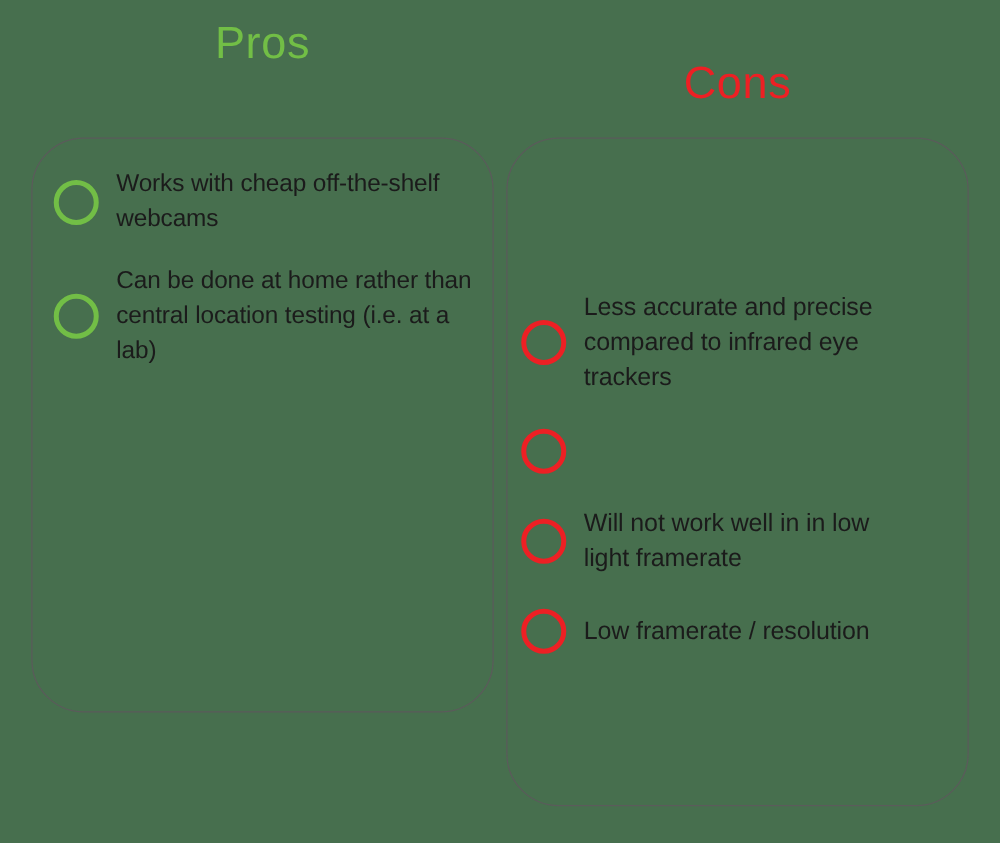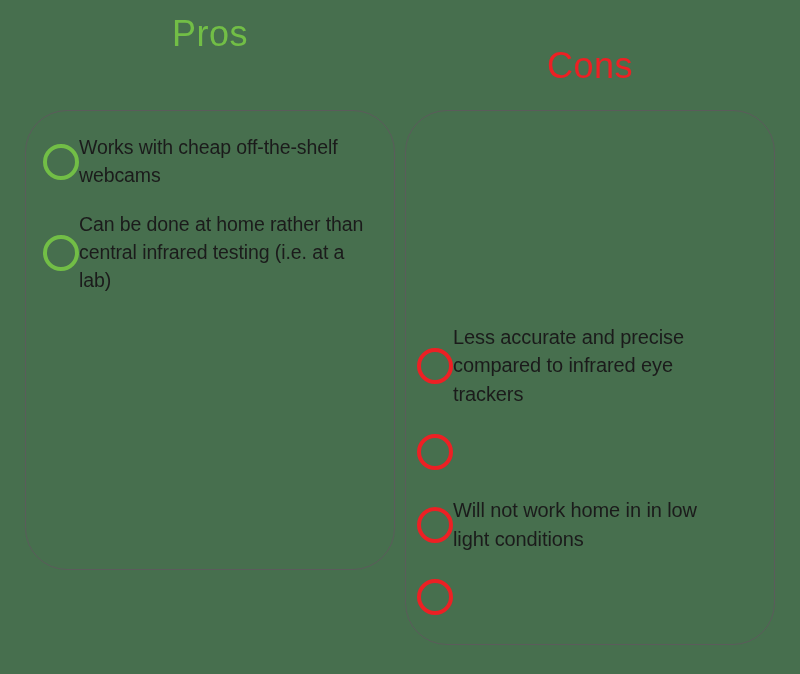--- a/index.html
+++ b/index.html
@@ -80,27 +80,28 @@
     padding: 24px 14px 24px 18px;
     justify-content: flex-start;
     gap: 22px;
   }
   .list-cons {
     left: 405px;
     top: 110px;
     width: 326px;
     height: 535px;
     padding: 30px 10px 30px 12px;
-    justify-content: flex-end;
+    justify-content: center;
     gap: 26px;
   }
 
   .item {
     display: flex;
     align-items: center;
+    gap: 14px;
   }
 
   .bullet {
     flex: 0 0 auto;
     width: 36px;
     height: 36px;
     border-radius: 50%;
     box-sizing: border-box;
   }
   .bullet-green {
@@ -138,40 +139,41 @@
 
     <div class="item">
       <span class="bullet bullet-green"></span>
       <span class="item-text">Works with cheap off-the-shelf webcams</span>
     </div>
 
 
 
     <div class="item">
       <span class="bullet bullet-green"></span>
-      <span class="item-text">Can be done at home rather than central infrared testing (i.e. at a lab)</span>
+      <span class="item-text">Can be done at home rather than central location testing (i.e. at a lab)</span>
     </div>
 
   </div>
 
   <div class="list list-cons">
 
     <div class="item">
       <span class="bullet bullet-red"></span>
       <span class="item-text">Less accurate and precise compared to infrared eye trackers</span>
     </div>
 
     <div class="item">
       <span class="bullet bullet-red"></span>
     </div>
 
     <div class="item">
       <span class="bullet bullet-red"></span>
-      <span class="item-text">Will not work home in in low light conditions</span>
+      <span class="item-text">Will not work well in in low light framerate</span>
     </div>
 
     <div class="item">
       <span class="bullet bullet-red"></span>
+      <span class="item-text">Low framerate / resolution</span>
     </div>
 
   </div>
 
 </div>
 
 </body></html>

